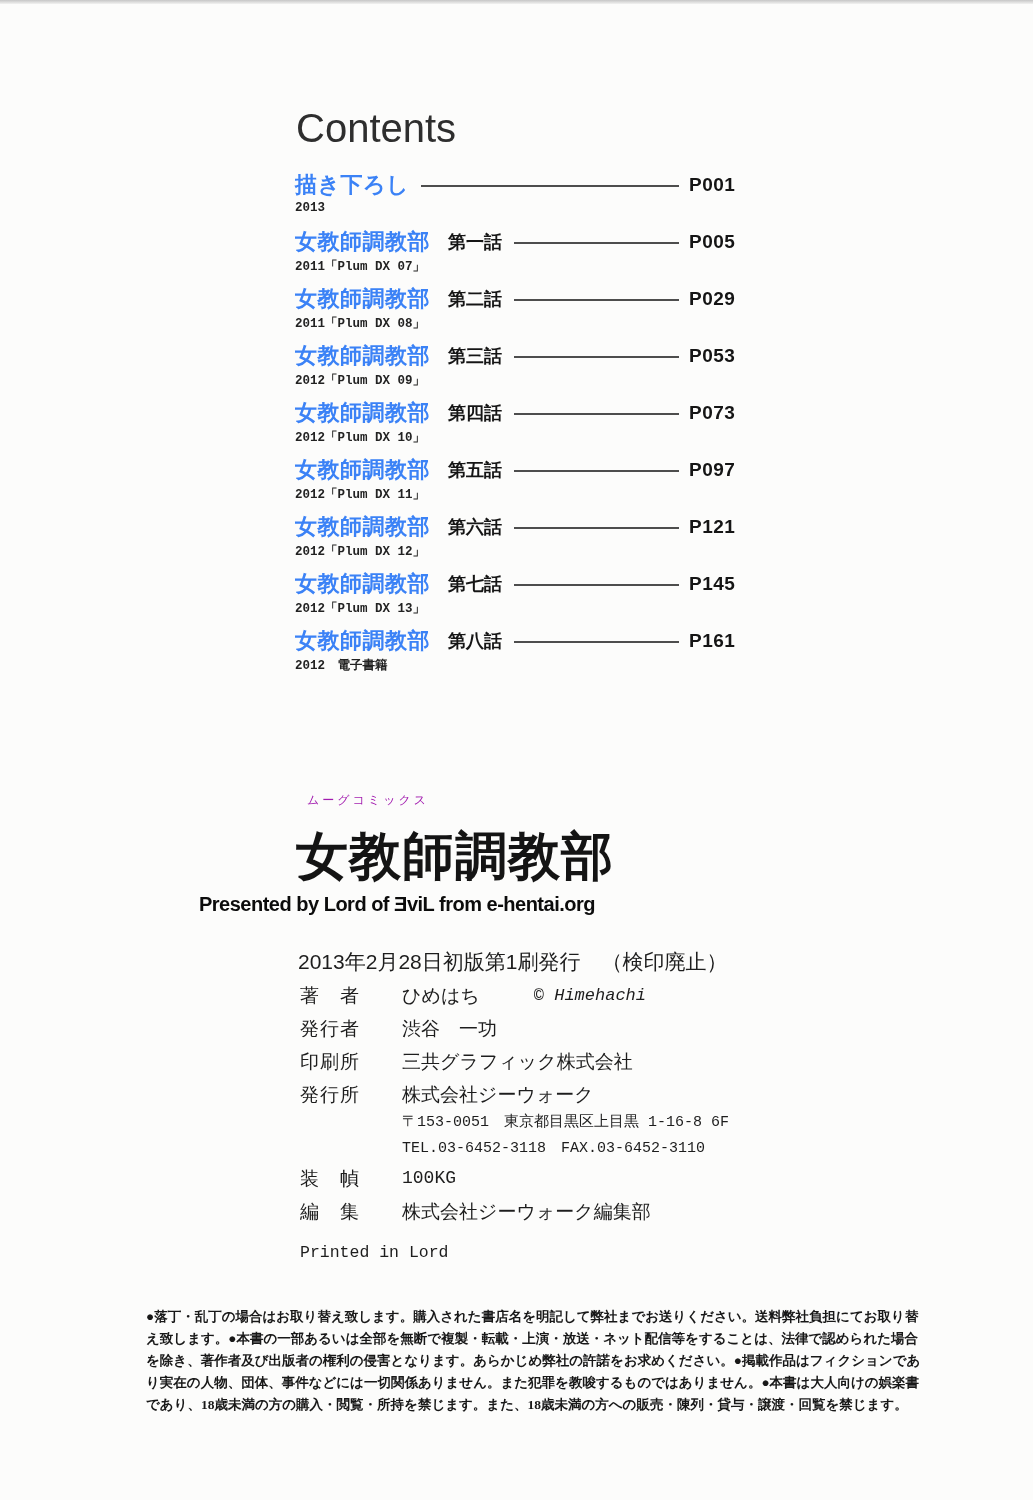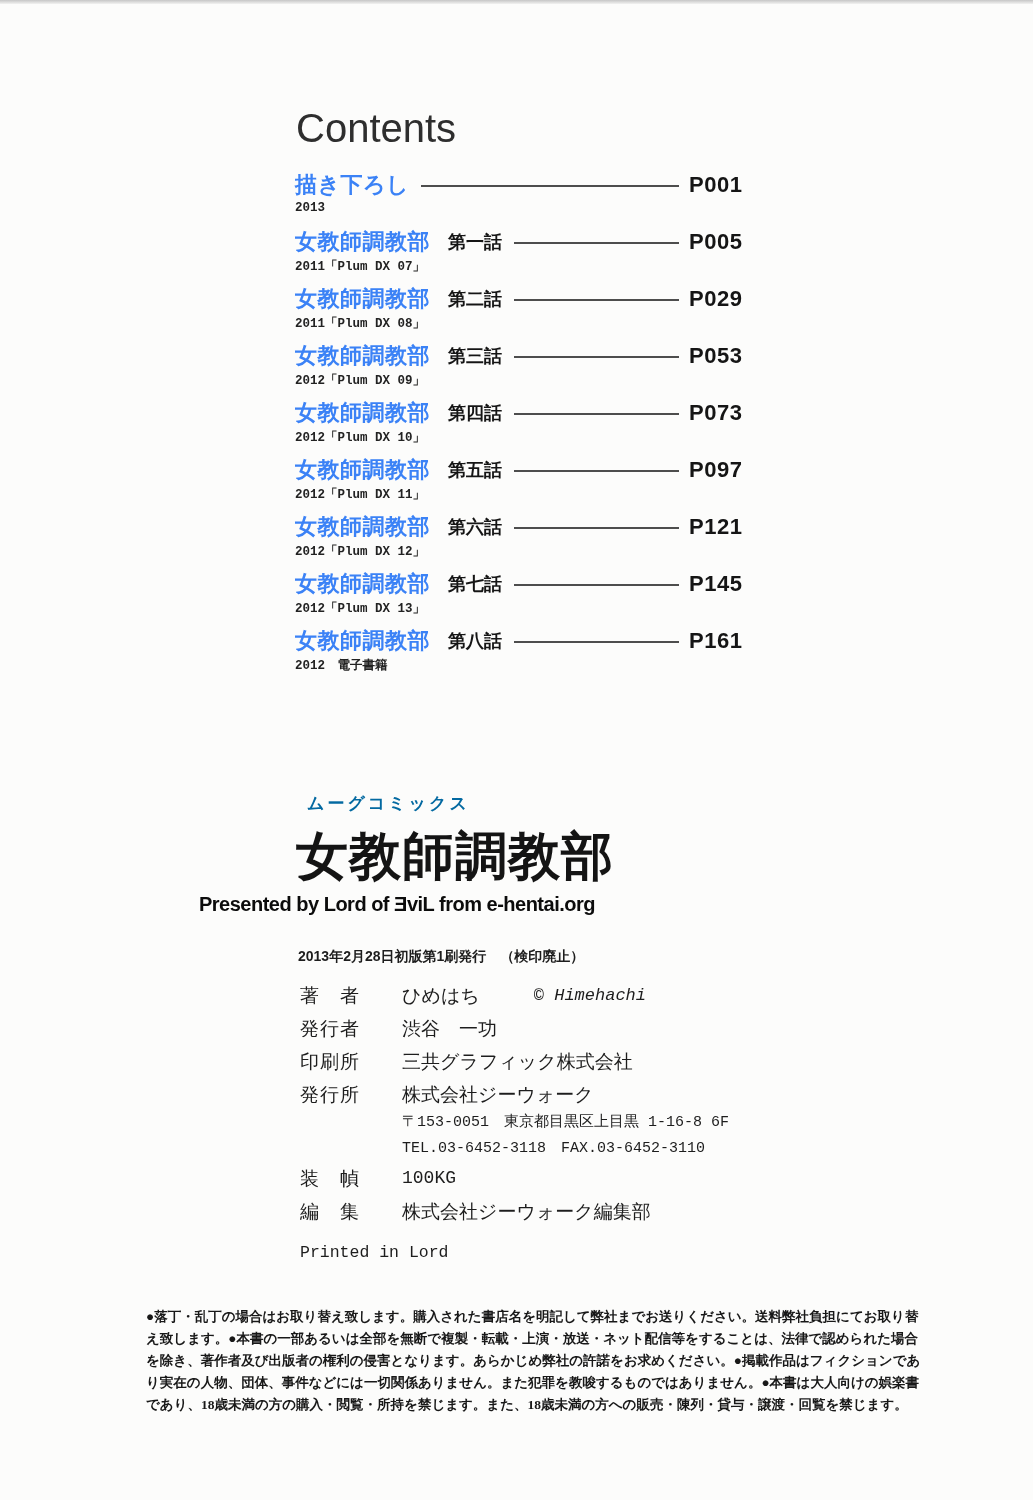--- a/index.html
+++ b/index.html
@@ -31,47 +31,47 @@
   }
   .toc-chapter{
     font-size:18px;font-weight:800;color:#151515;margin-left:18px;
     white-space:nowrap;
   }
   .toc-chapter:empty{display:none;}
   .toc-leader{
     flex:1;height:0;border-top:2px solid #4d4d4d;margin:2px 10px 0 12px;
   }
   .toc-page{
-    width:46px;font-size:22px;font-weight:800;letter-spacing:0.5px;color:#151515;
+    width:46px;font-size:19px;font-weight:800;letter-spacing:0.5px;color:#151515;
     text-align:right;
   }
   .toc-source{
     margin-top:1px;height:16px;
     font-family:"Liberation Mono","DejaVu Sans Mono",monospace;
     font-size:12.5px;font-weight:700;color:#222;
     white-space:nowrap;
   }
   
   .imprint{
     position:absolute;left:307px;top:792px;
-    font-size:17px;font-weight:700;letter-spacing:3px;color:#0369a1;
+    font-size:12px;font-weight:400;letter-spacing:3px;color:#a21caf;
   }
   .book-title{
     position:absolute;left:296px;top:822px;
     font-size:52px;font-weight:900;letter-spacing:1px;color:#141414;
   }
   .credit-line{
     position:absolute;left:199px;top:893px;
     font-size:20px;font-weight:700;letter-spacing:-0.5px;color:#0c0c0c;
     white-space:nowrap;
   }
   
   .edition-line{
     position:absolute;left:298px;top:948px;
-    font-size:14px;font-weight:700;color:#1d1d1d;
+    font-size:21px;font-weight:400;color:#1d1d1d;
     font-family:"Liberation Sans","DejaVu Sans",sans-serif;
   }
   .colophon{
     position:absolute;left:300px;top:982px;width:560px;
     font-family:"Liberation Serif","DejaVu Serif",serif;
   }
   .colophon-row{display:flex;line-height:27px;margin-bottom:6px;}
   .colophon-label{
     width:102px;flex:0 0 102px;
     font-size:19px;color:#1d1d1d;letter-spacing:1px;

